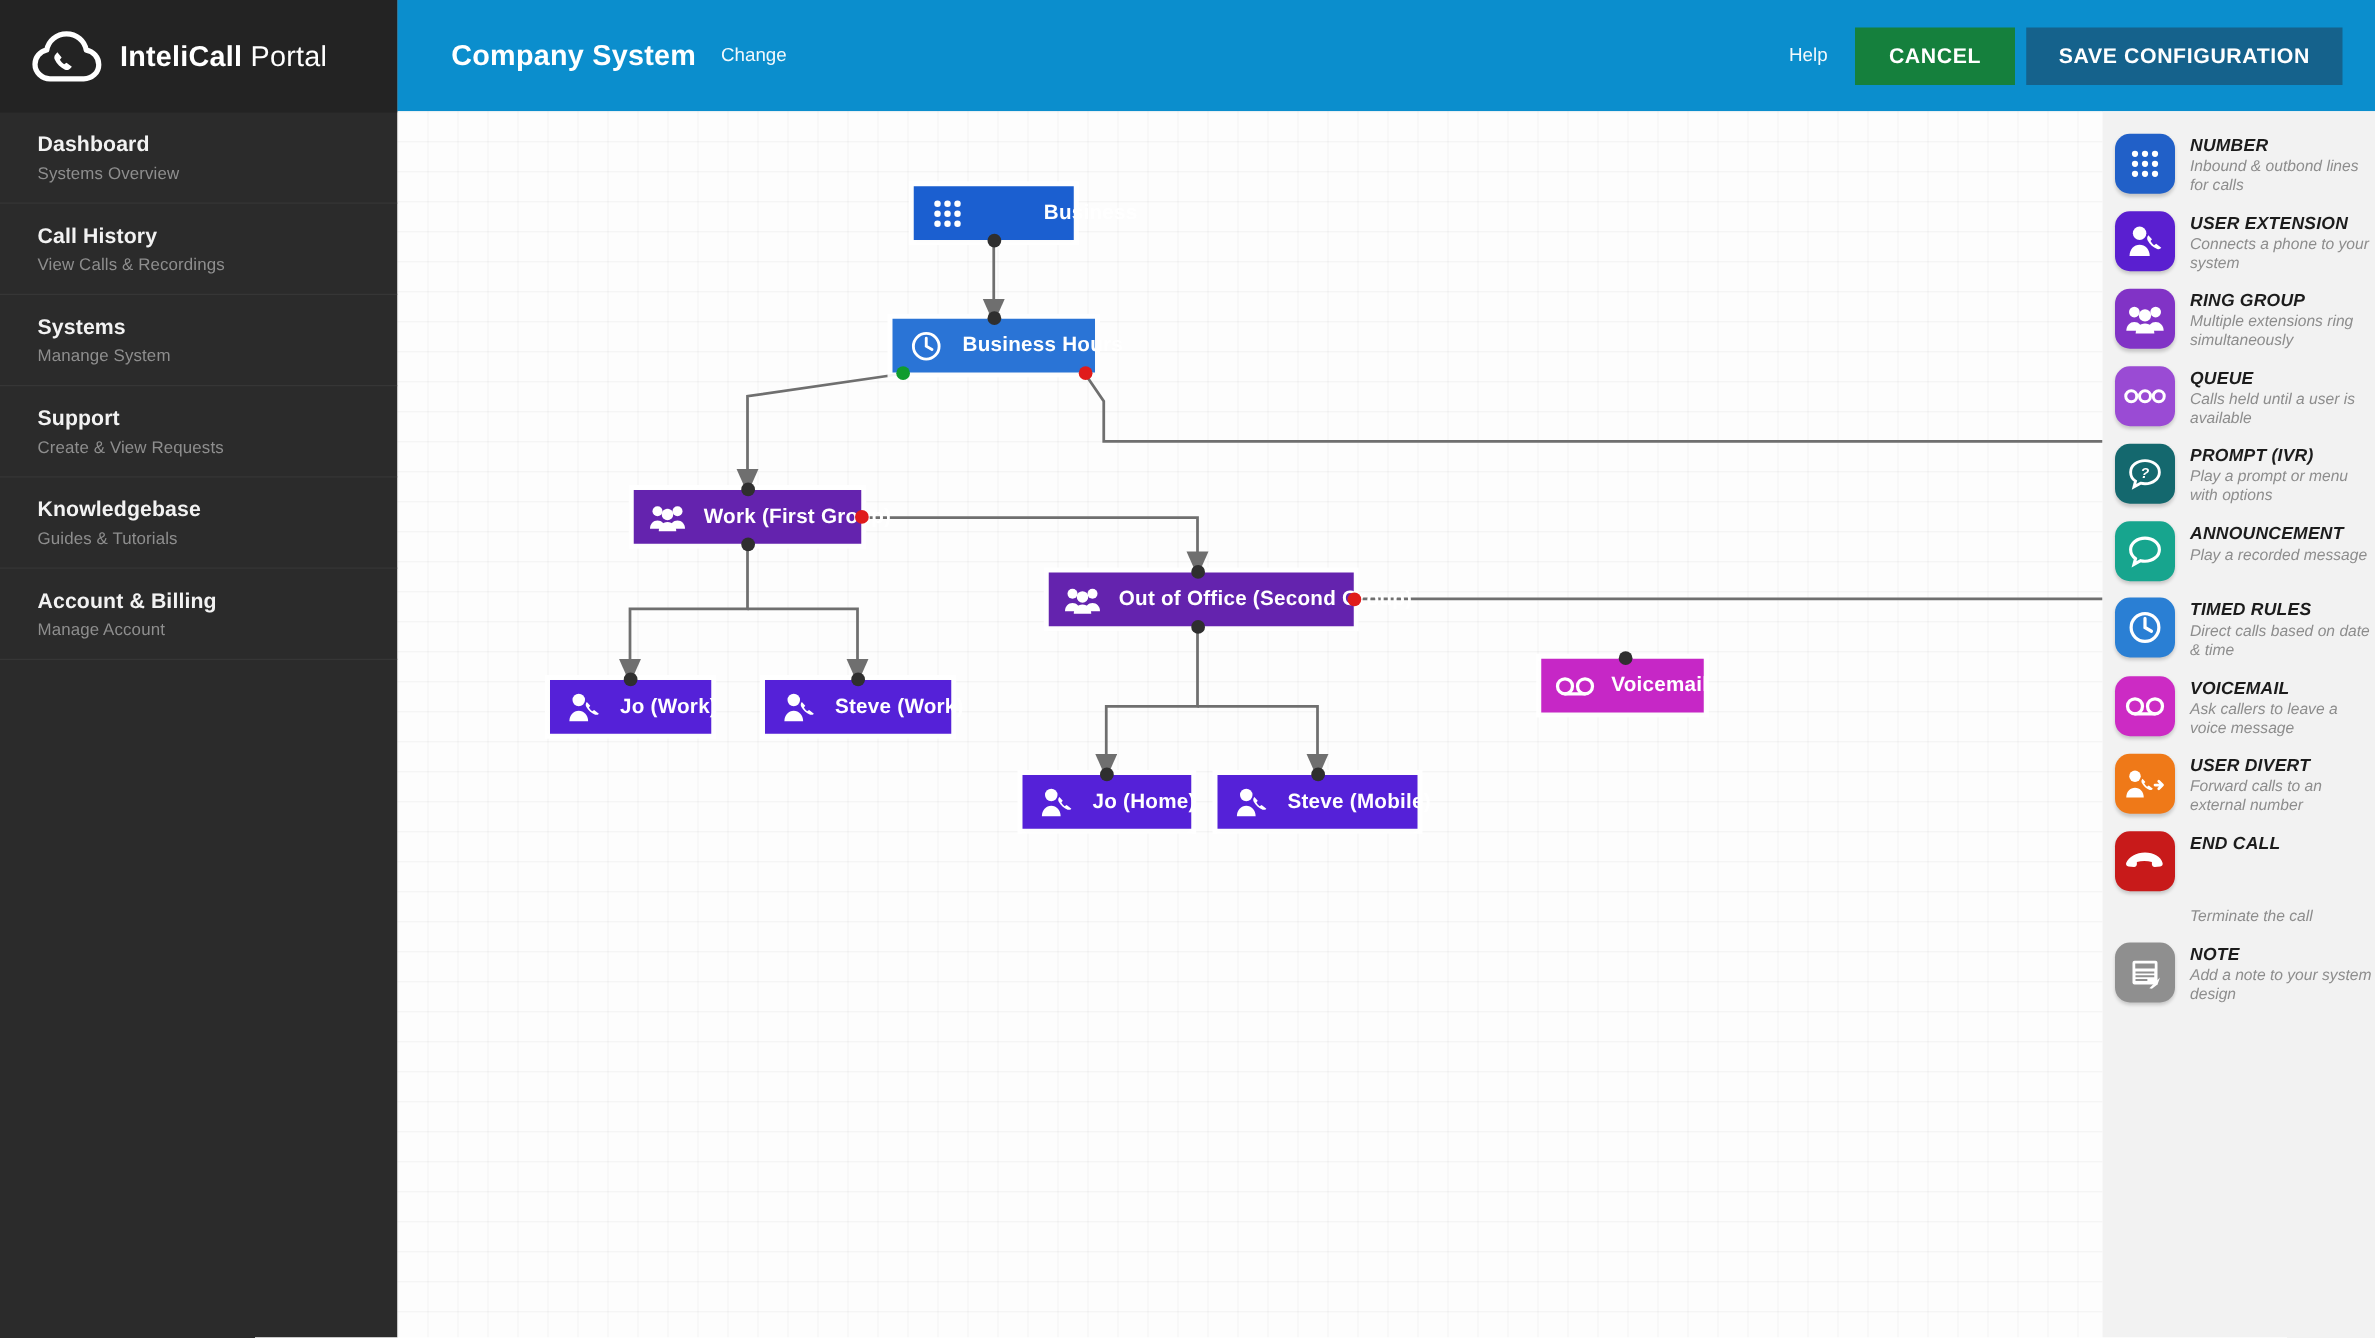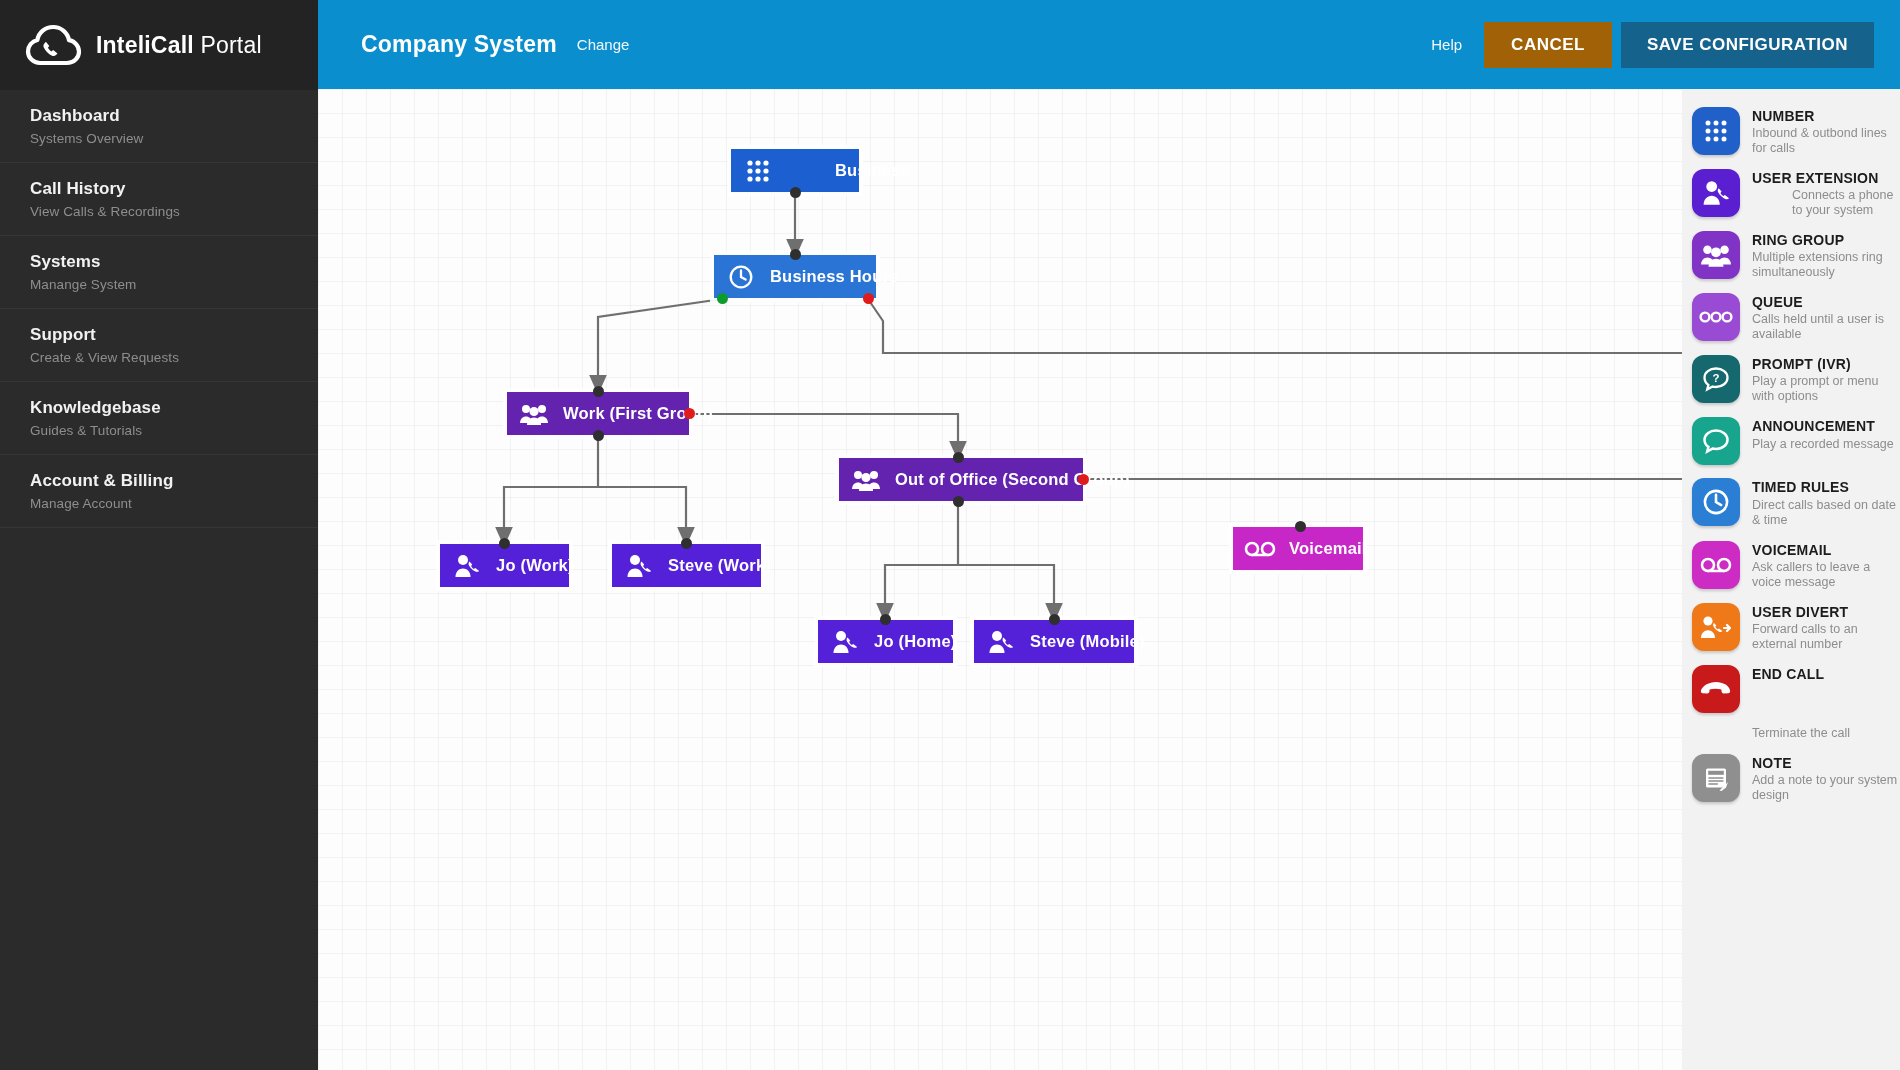--- a/index.html
+++ b/index.html
@@ -45,21 +45,21 @@
     font-size:15px; color:#ffffff; margin-left:20px; cursor:pointer; opacity:.95;
   }
   #topbar .spacer { flex:1 1 auto; }
   #topbar .help {
     font-size:15px; color:#ffffff; margin-right:22px; cursor:pointer; opacity:.95;
   }
   .btn {
     height:46px; display:flex; align-items:center; justify-content:center;
     font-size:17px; font-weight:700; color:#ffffff; letter-spacing:.5px; cursor:pointer;
   }
-  #btn-cancel { background:#a16207; padding:0 27px; }
+  #btn-cancel { background:#15803d; padding:0 27px; }
   #btn-save   { background:#15628c; padding:0 26px; margin-left:9px; margin-right:26px; }
 
   
   #canvas {
     position:absolute; left:318px; top:89px; width:1364px; height:981px;
     background-color:#fdfdfd;
     background-image:
       linear-gradient(to right, rgba(0,0,0,.045) 1px, transparent 1px),
       linear-gradient(to bottom, rgba(0,0,0,.045) 1px, transparent 1px);
     background-size:24px 24px;
@@ -83,21 +83,21 @@
 
   
   .port { position:absolute; width:11px; height:11px; border-radius:50%; }
   .port.dark  { background:#2f2f2f; }
   .port.green { background:#0f9c2e; }
   .port.red   { background:#e01b1b; }
 
   
   #palette {
     position:absolute; left:1682px; top:89px; width:218px; height:981px;
-    background:#f2f2f2; padding:18px 0 0 10px;
+    background:#f2f2f2; padding:18px 0 0 10px;font-style:italic;
   }
   .pal-item { display:flex; gap:12px; margin-bottom:13px; cursor:grab; align-items:flex-start; }
   .pal-icon {
     width:48px; height:48px; border-radius:12px; flex:0 0 auto;
     display:flex; align-items:center; justify-content:center;
     box-shadow:0 2px 3px rgba(0,0,0,.18);
   }
   .pal-text { padding-top:1px; }
   .pal-title { font-size:14px; font-weight:700; color:#1c1c1c; letter-spacing:.2px; line-height:1.15; }
   .pal-desc  { font-size:12.5px; color:#8d8d8d; line-height:1.2; margin-top:2px; }
@@ -336,21 +336,21 @@
     <div class="pal-item">
       <span class="pal-icon" style="background:#5a1fd0;">
         <svg width="28" height="26" viewBox="0 0 26 24" fill="#fff">
           <circle cx="9" cy="6" r="5"></circle>
             <path d="M1.5 23c0-5 3.4-8.4 7.5-8.4s7.5 3.4 7.5 8.4z"></path>
           <path d="M15.5 7.5c-1 1-1.2 2.6-.5 3.9 1.6 3 4 5.1 7.1 6.3 1.1.4 2.3.1 3-.8l-3.8-3-1.6 1c-1.1-.8-2-1.8-2.6-3l1.1-1.4z"></path>
         </svg>
       </span>
       <span class="pal-text">
         <span class="pal-title" style="display: block;">USER EXTENSION</span>
-        <span class="pal-desc" style="display: block; margin-left: 40px;">Connects a phone to your system</span>
+        <span class="pal-desc" style="display: block;">Connects a phone to your system</span>
       </span>
     </div>
 
     <div class="pal-item">
       <span class="pal-icon" style="background:#8133c6;">
         <svg width="32" height="24" viewBox="0 0 30 22" fill="#fff">
           <circle cx="7" cy="6" r="4"></circle>
             <path d="M1 20c0-4 2.7-6.6 6-6.6S13 16 13 20z"></path>
           <circle cx="23" cy="6" r="4"></circle>
             <path d="M17 20c0-4 2.7-6.6 6-6.6S29 16 29 20z"></path>

